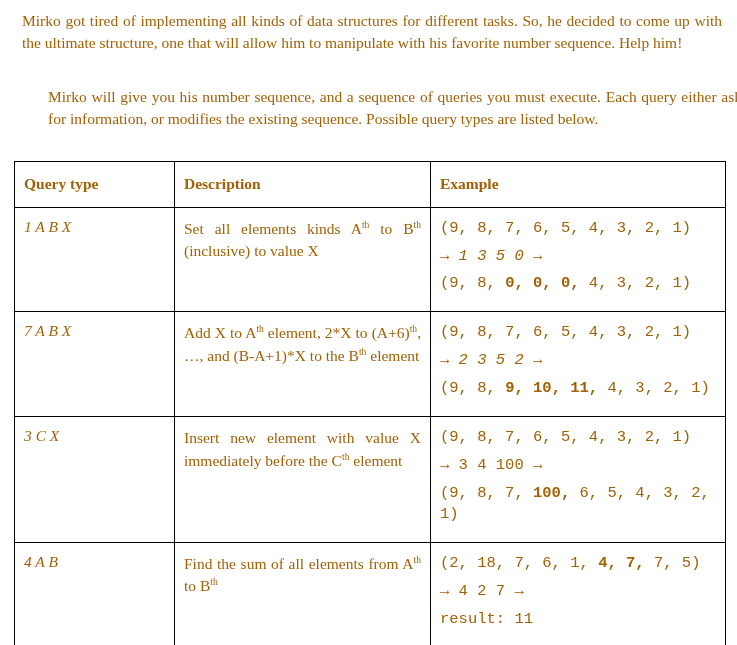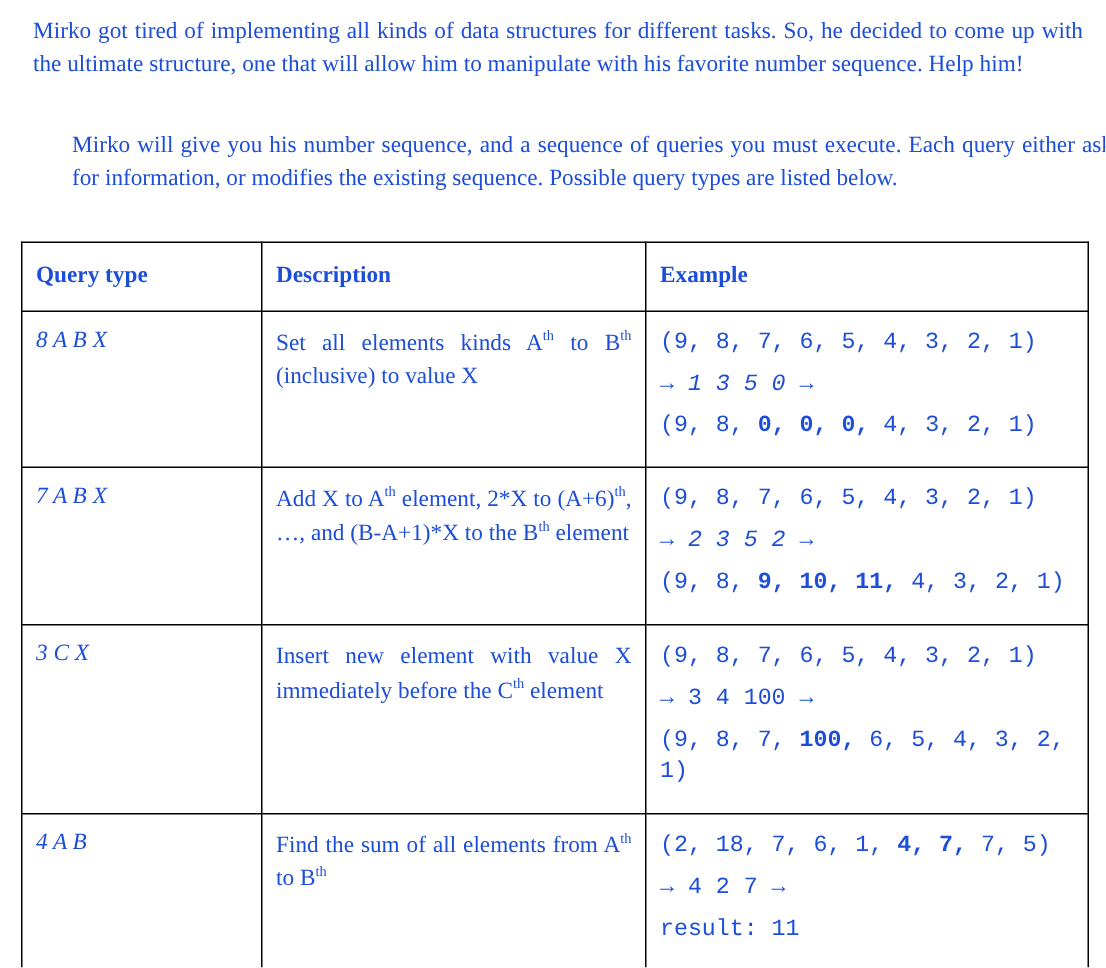--- a/index.html
+++ b/index.html
@@ -2,21 +2,21 @@
 <html><head>
 <meta charset="utf-8">
 <style>
   * { box-sizing: border-box; }
   html, body { margin: 0; padding: 0; background: #ffffff; }
   .page {
     width: 737px;
     height: 645px;
     background: #ffffff;
     font-family: "Liberation Serif", "DejaVu Serif", serif;
-    color: #1d4ed8;
+    color: #a16207;
     padding: 10px 31px 0 14px;
     overflow: hidden;
   }
   .para {
     margin: 0 0 0 8px;
     width: 700px;
     font-size: 15.5px;
     line-height: 1.43;
     text-align: justify;
   }
@@ -67,21 +67,21 @@
     </colgroup>
     <thead>
       <tr>
         <th>Query type</th>
         <th>Description</th>
         <th>Example</th>
       </tr>
     </thead>
     <tbody>
       <tr>
-        <td class="qt">8 A B X</td>
+        <td class="qt">1 A B X</td>
         <td class="desc"><span>Set all elements kinds A</span><sup class="sup">th</sup><span> to B</span><sup class="sup">th</sup><span> (inclusive) to value X</span></td>
         <td class="ex">
             <div class="ex-line"><span>(9, 8, 7, 6, 5, 4, 3, 2, 1)</span></div>
             <div class="ex-line"><span class="i">→ 1 3 5 0 →</span></div>
             <div class="ex-line"><span>(9, 8, </span><span class="b">0, 0, 0,</span><span> 4, 3, 2, 1)</span></div>
           </td>
       </tr>
       <tr>
         <td class="qt">7 A B X</td>
         <td class="desc"><span>Add X to A</span><sup class="sup">th</sup><span> element, 2*X to (A+6)</span><sup class="sup">th</sup><span>, …, and (B-A+1)*X to the B</span><sup class="sup">th</sup><span> element</span></td>

